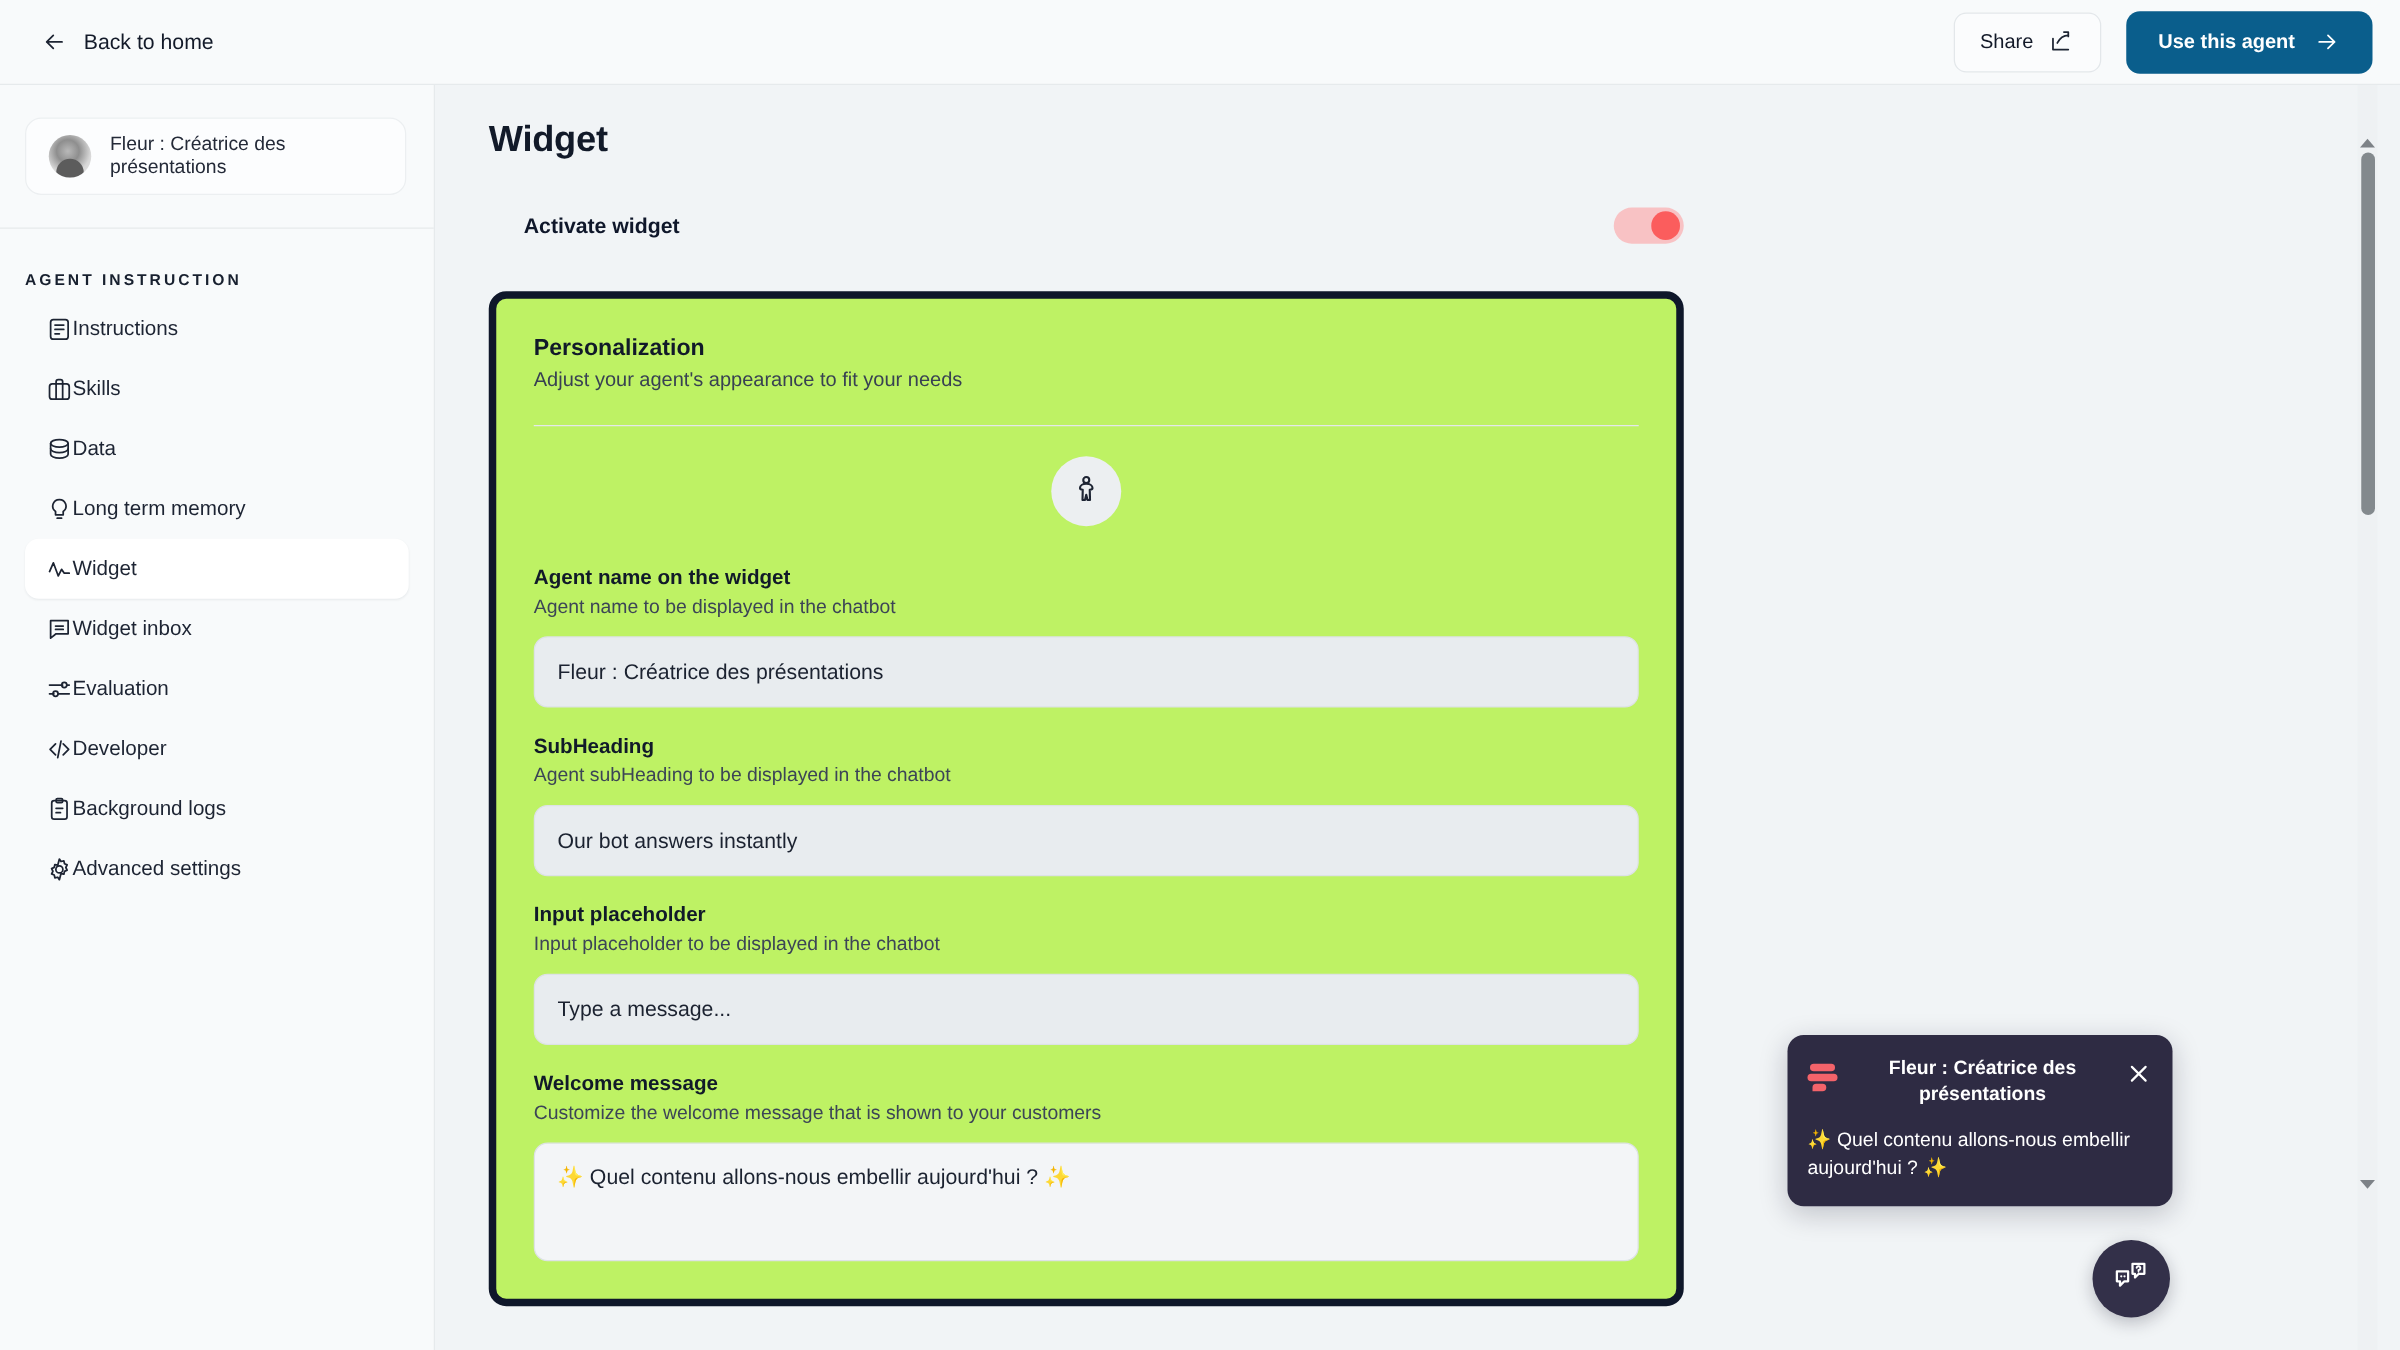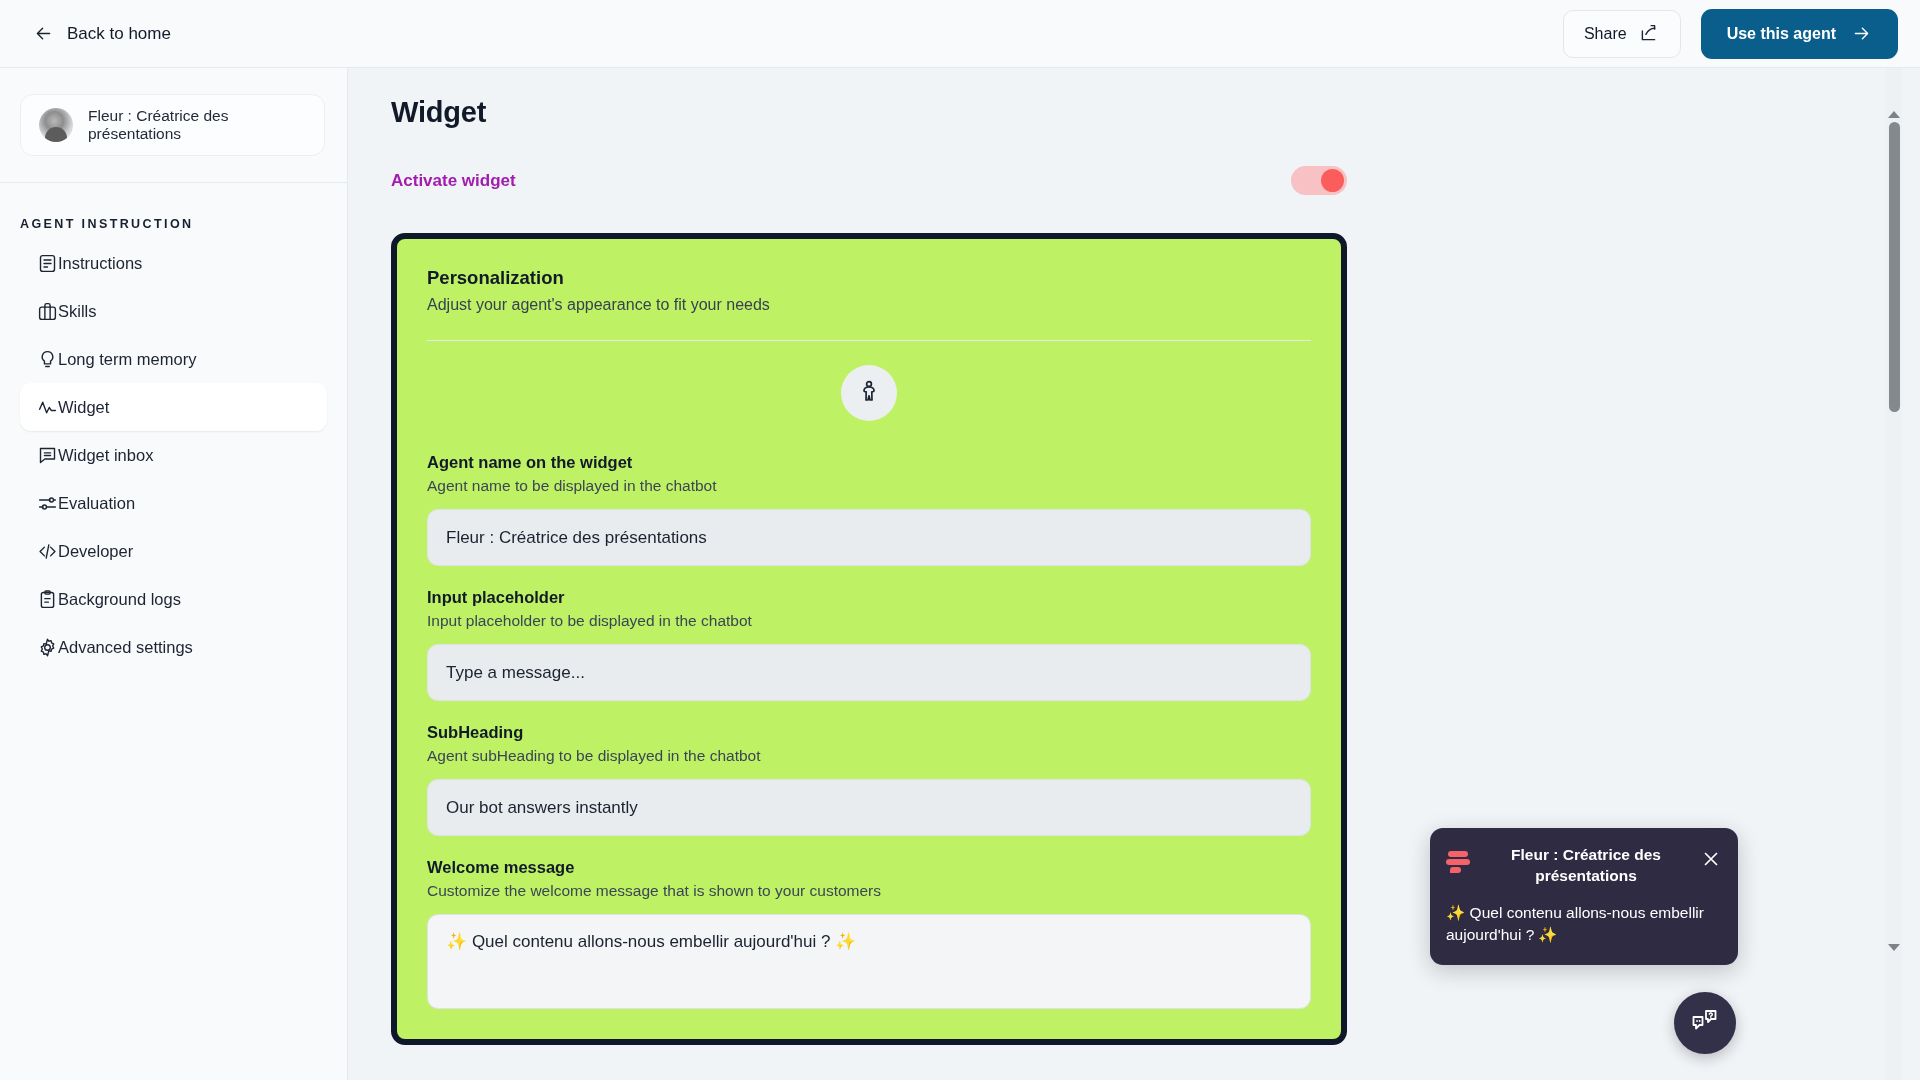--- a/index.html
+++ b/index.html
@@ -93,21 +93,21 @@
     width: 1572px; height: 1012px;
     background: #f1f4f6;
     overflow: hidden;
   }
   .main-inner { padding: 28px 0 0 43px; width: 1330px; }
   .page-title { font-size: 29px; font-weight: 600; color: #121a29; letter-spacing: -0.2px; }
   .activate-row {
     margin-top: 37px; width: 956px;
     display: flex; align-items: center; justify-content: space-between;
   }
-  .activate-label { font-size: 17px; font-weight: 600; color: #a21caf; }
+  .activate-label { font-size: 17px; font-weight: 600; color: #0f172a; margin-left: 28px; }
   .toggle {
     width: 56px; height: 29px; border-radius: 15px;
     background: #f8c2c4; position: relative; cursor: pointer;
   }
   .toggle .knob {
     position: absolute; right: 3px; top: 3px;
     width: 23px; height: 23px; border-radius: 50%;
     background: #fb5d5d;
   }
 
@@ -266,20 +266,30 @@
       <span class="nav-icon">
         <svg viewBox="0 0 24 24">
             <rect x="3" y="7" width="18" height="14" rx="2.5"></rect>
             <path d="M9 7V5a2 2 0 0 1 2-2h2a2 2 0 0 1 2 2v2"></path>
             <path d="M9 7v14M15 7v14"></path>
           </svg>
       </span>
       <span>Skills</span>
     </div>
 
+    <div class="nav-item">
+      <span class="nav-icon">
+        <svg viewBox="0 0 24 24">
+            <ellipse cx="12" cy="6.5" rx="8" ry="3.5"></ellipse>
+            <path d="M4 6.5v5c0 1.9 3.6 3.5 8 3.5s8-1.6 8-3.5v-5"></path>
+            <path d="M4 11.5v5c0 1.9 3.6 3.5 8 3.5s8-1.6 8-3.5v-5"></path>
+          </svg>
+      </span>
+      <span>Data</span>
+    </div>
 
     <div class="nav-item">
       <span class="nav-icon">
         <svg viewBox="0 0 24 24">
             <path d="M12 3a6 6 0 0 0-3.5 10.9V17h7v-3.1A6 6 0 0 0 12 3z"></path>
             <path d="M10 20h4"></path>
           </svg>
       </span>
       <span>Long term memory</span>
     </div>
@@ -376,29 +386,29 @@
           </div>
         </div>
 
         <div class="field">
           <div class="field-label">Agent name on the widget</div>
           <div class="field-desc">Agent name to be displayed in the chatbot</div>
           <div class="field-input">Fleur  : Créatrice des présentations</div>
         </div>
 
         <div class="field">
+          <div class="field-label">SubHeading</div>
+          <div class="field-desc">Agent subHeading to be displayed in the chatbot</div>
+          <div class="field-input">Our bot answers instantly</div>
+        </div>
+
+        <div class="field">
           <div class="field-label">Input placeholder</div>
           <div class="field-desc">Input placeholder to be displayed in the chatbot</div>
           <div class="field-input">Type a message...</div>
-        </div>
-
-        <div class="field">
-          <div class="field-label">SubHeading</div>
-          <div class="field-desc">Agent subHeading to be displayed in the chatbot</div>
-          <div class="field-input">Our bot answers instantly</div>
         </div>
 
         <div class="field">
           <div class="field-label">Welcome message</div>
           <div class="field-desc">Customize the welcome message that is shown to your customers</div>
           <div class="field-textarea">✨ Quel contenu allons-nous embellir aujourd'hui ? ✨</div>
         </div>
       </div>
     </div>
 

